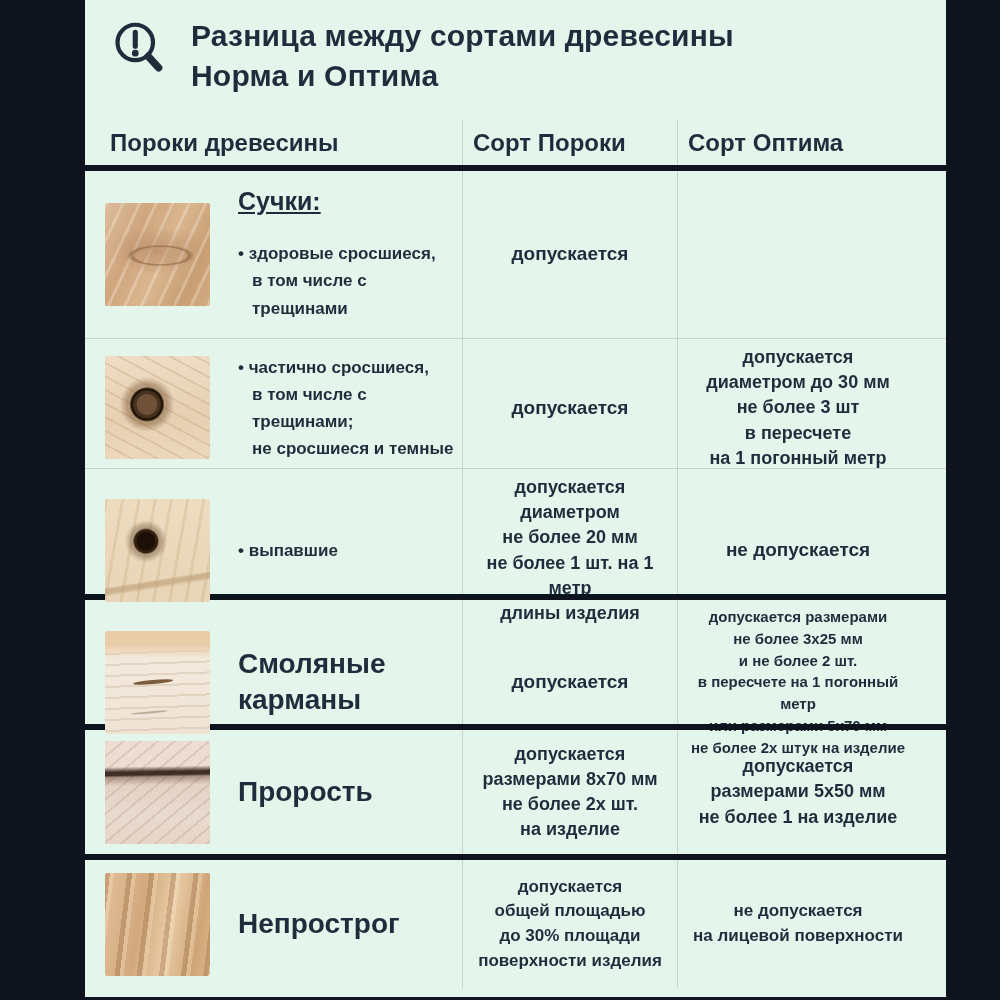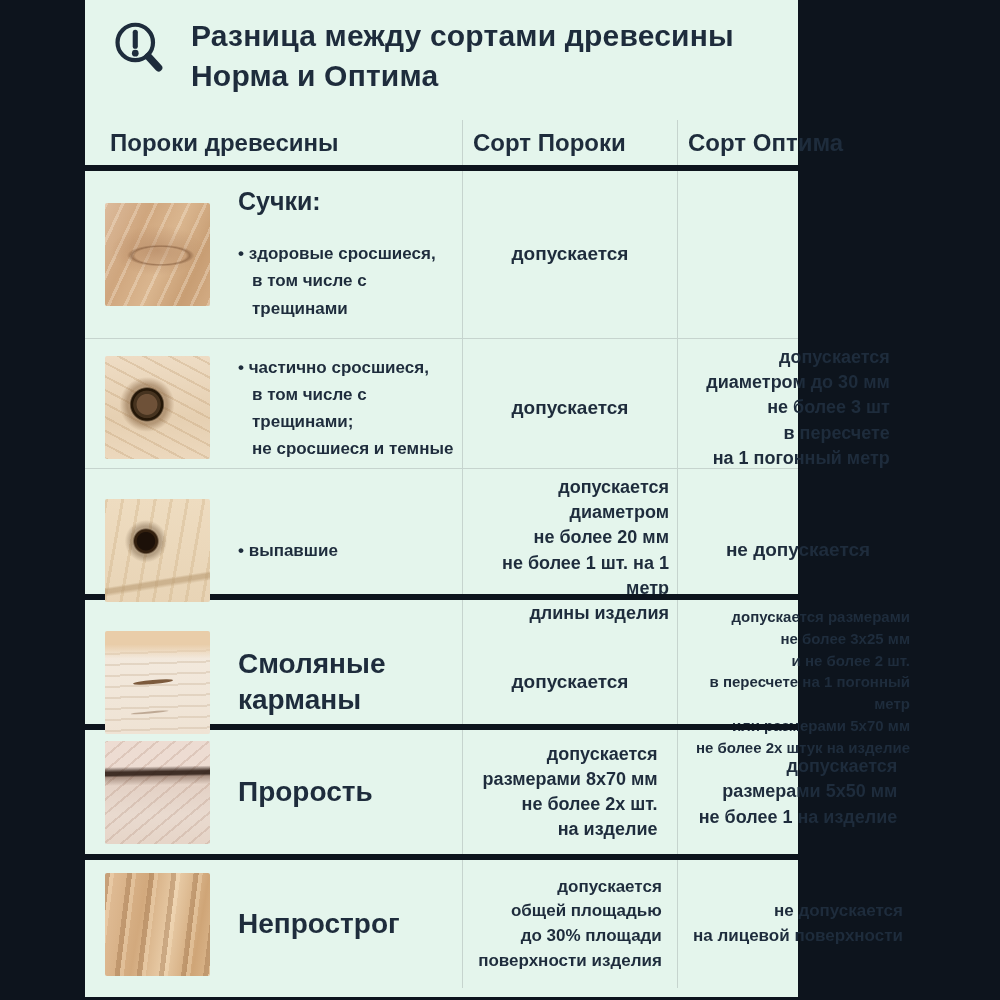--- a/index.html
+++ b/index.html
@@ -4,51 +4,51 @@
 <style>
   :root{
     --dark:#0d141d;
     --ink:#1e2c3c;
     --mint:#e4f5ec;
     --thin:#c6d4ce;
   }
   *{box-sizing:border-box;margin:0;padding:0;}
   body{width:1000px;height:1000px;font-family:"Liberation Sans",sans-serif;}
   .canvas{position:relative;width:1000px;height:1000px;background:var(--dark);overflow:hidden;}
-  .panel{position:absolute;left:85px;top:0;width:713px;height:1000px;background:var(--mint);
+  .panel{position:absolute;left:85px;top:0;width:861px;height:1000px;background:var(--mint);
          border-bottom:3px solid var(--dark);display:flex;flex-direction:column;color:var(--ink);}
   [data-bind]{white-space:pre-line;}
 
   
   .page-header{height:120px;flex:none;display:flex;align-items:flex-start;padding:16px 20px 0 26px;}
   .icon-wrap{flex:none;width:56px;height:62px;margin-top:2px;}
   .page-title{margin-left:24px;font-size:30px;font-weight:bold;line-height:1.33;letter-spacing:.2px;}
 
   
   .grid-row{display:grid;grid-template-columns:378px 215px 240px;flex:none;}
-  .c2,.c3{display:flex;align-items:center;justify-content:center;text-align:right;padding:6px 8px;}
+  .c2,.c3{display:flex;align-items:center;justify-content:center;text-align:center;padding:6px 8px;}
   .c1{border-right:1px solid var(--thin);}
   .c2{border-right:1px solid var(--thin);}
 
   .thead{height:51px;font-size:24px;font-weight:bold;border-bottom:6px solid var(--dark);}
   .thead .c1{display:flex;align-items:center;padding-left:25px;}
   .thead .c2,.thead .c3{justify-content:flex-start;text-align:left;padding-left:10px;}
 
   .t-row{font-weight:bold;}
   .row1{height:167px;}
   .row2{height:130px;border-top:1px solid var(--thin);}
   .row3{height:126px;border-top:1px solid var(--thin);}
   .row4{height:130px;border-top:6px solid var(--dark);}
   .row5{height:130px;border-top:6px solid var(--dark);}
   .row6{height:134px;border-top:6px solid var(--dark);}
 
   .cell-defect{display:flex;align-items:center;padding-left:20px;}
   .defect-text{margin-left:28px;min-width:0;}
   .sec-heading{font-size:28px;line-height:1.28;}
-  .sub-heading{font-size:25px;margin-bottom:24px;}
+  .sub-heading{font-size:25px;margin-bottom:24px;text-decoration:underline;}
   .bullet{font-size:17px;line-height:1.6;padding-left:14px;text-indent:-14px;}
 
   .fs19{font-size:19px;line-height:1.4;}
   .fs18{font-size:18px;line-height:1.4;}
   .fs17{font-size:17px;line-height:1.45;}
   .fs15{font-size:15px;line-height:1.45;}
 
   
   .wood{flex:none;width:105px;height:103px;border-radius:2px;position:relative;overflow:hidden;}
   .wood1{background:

